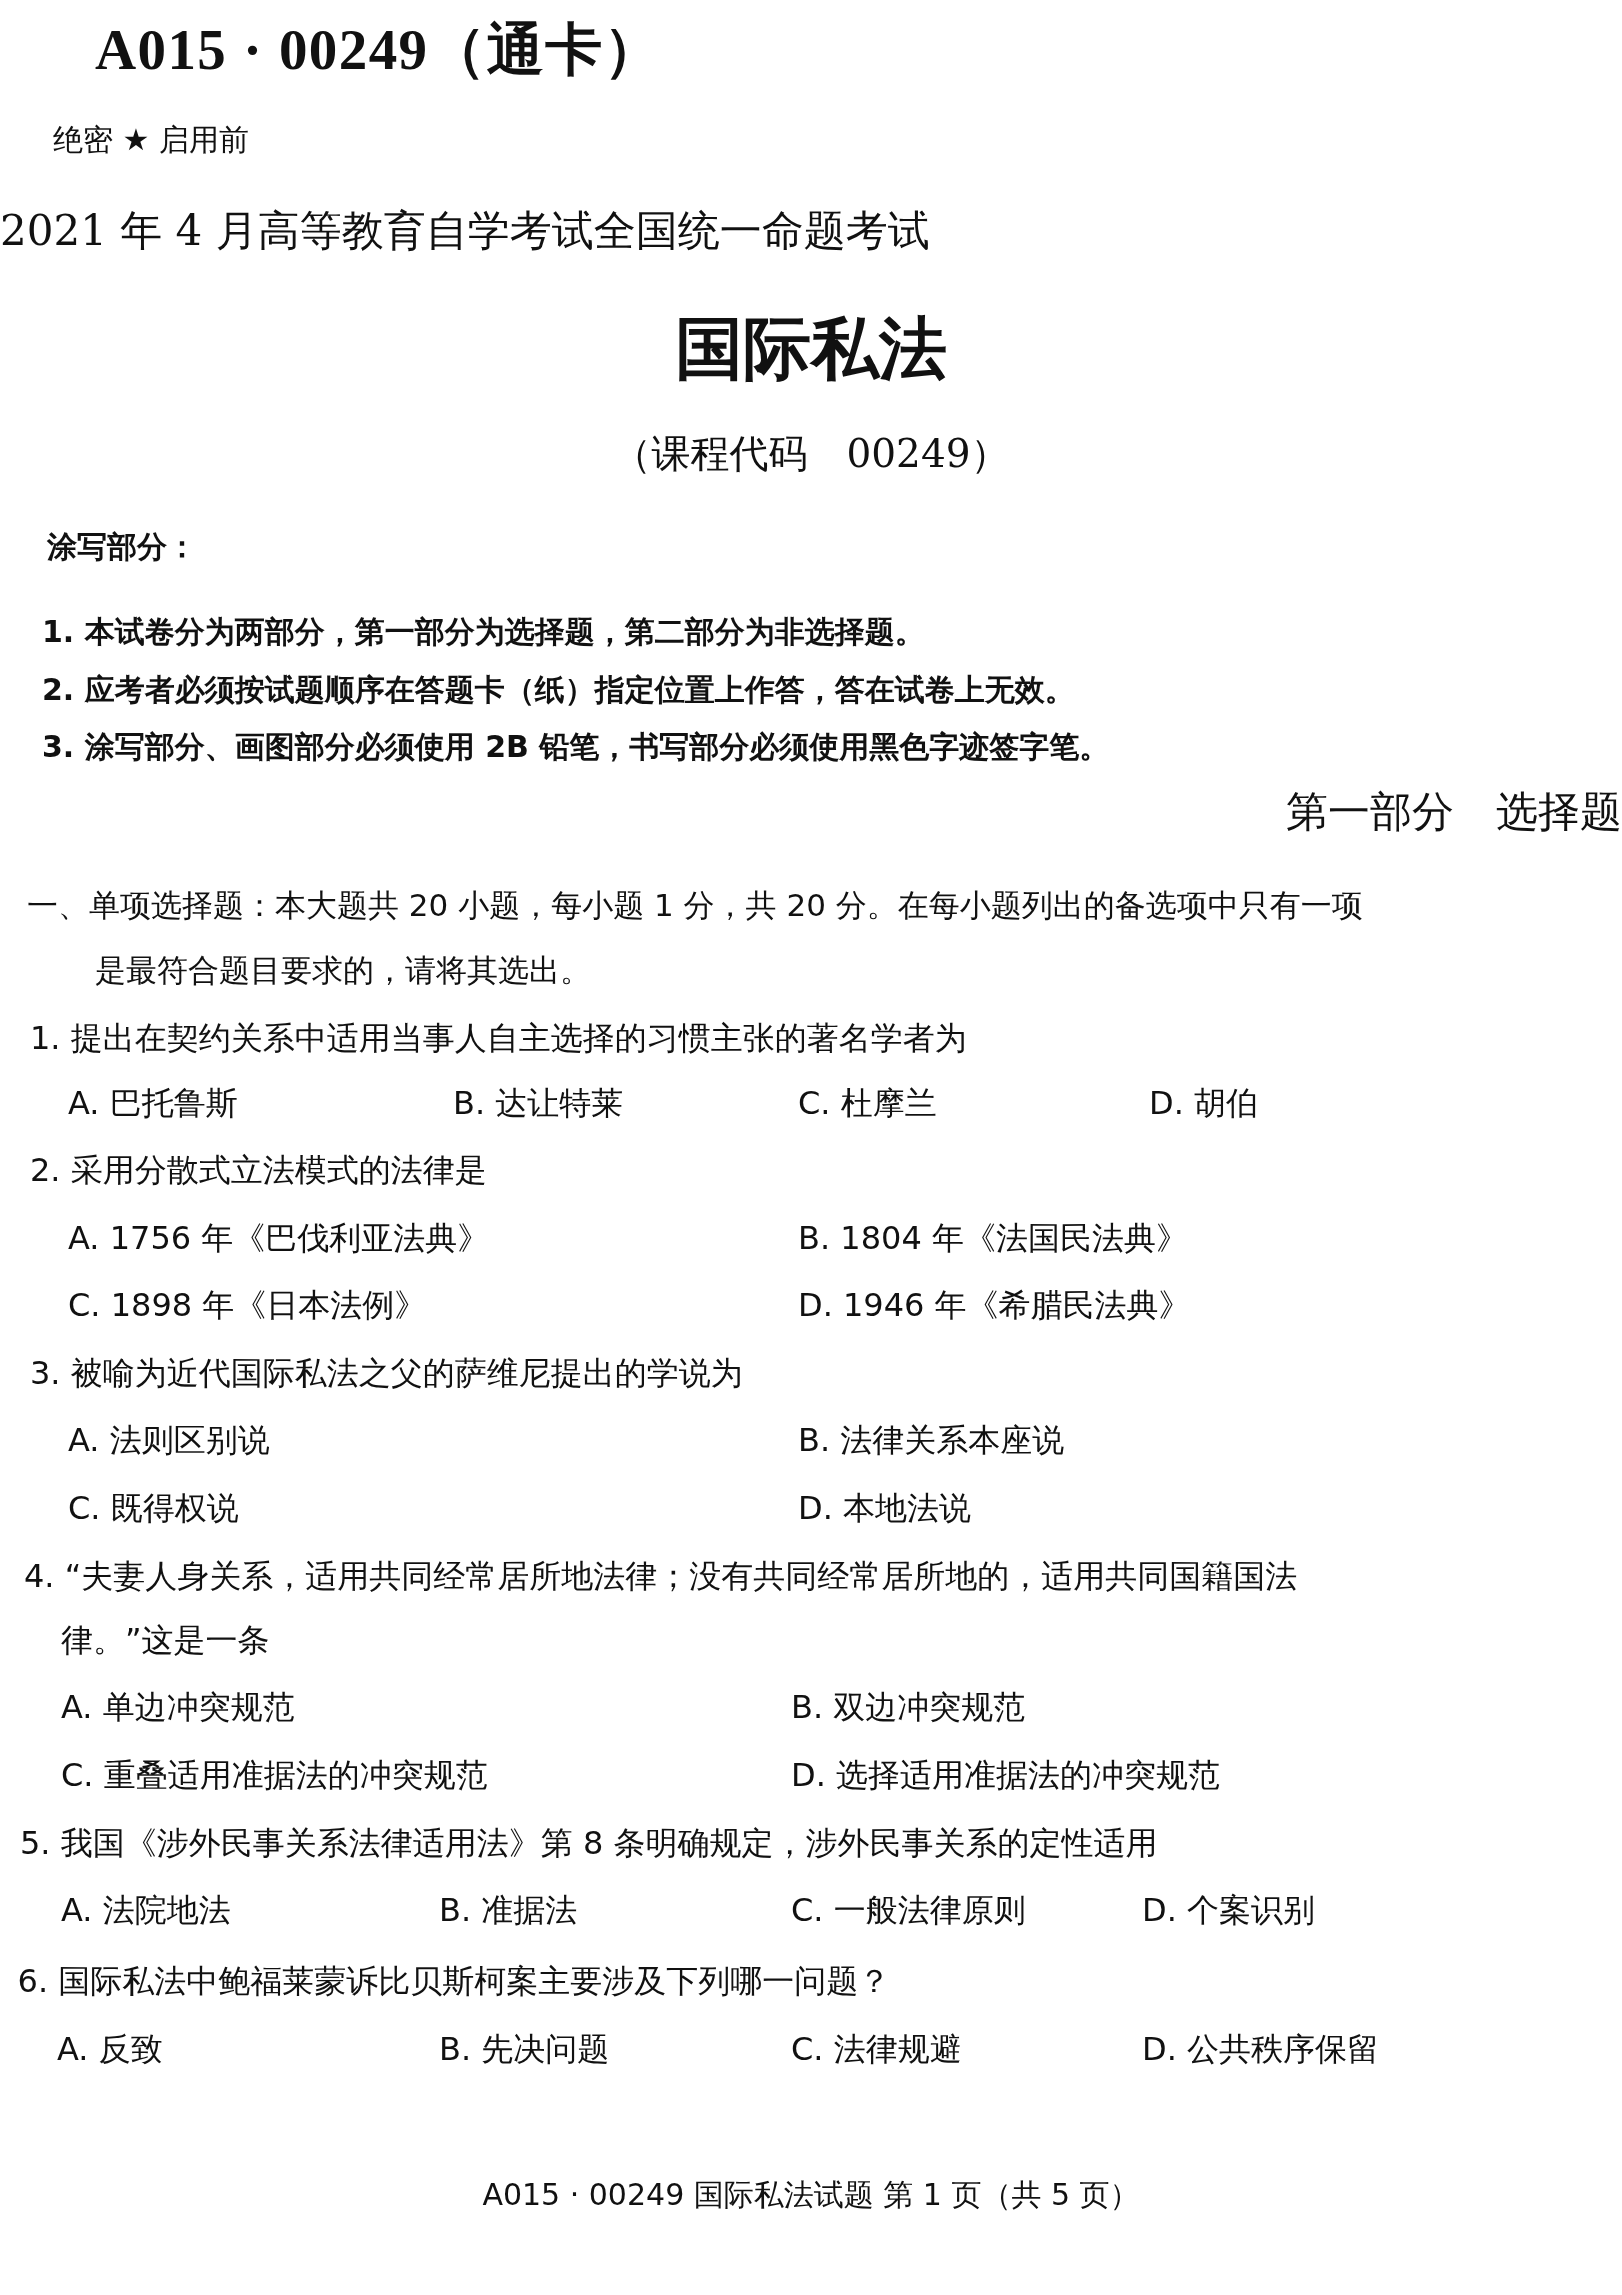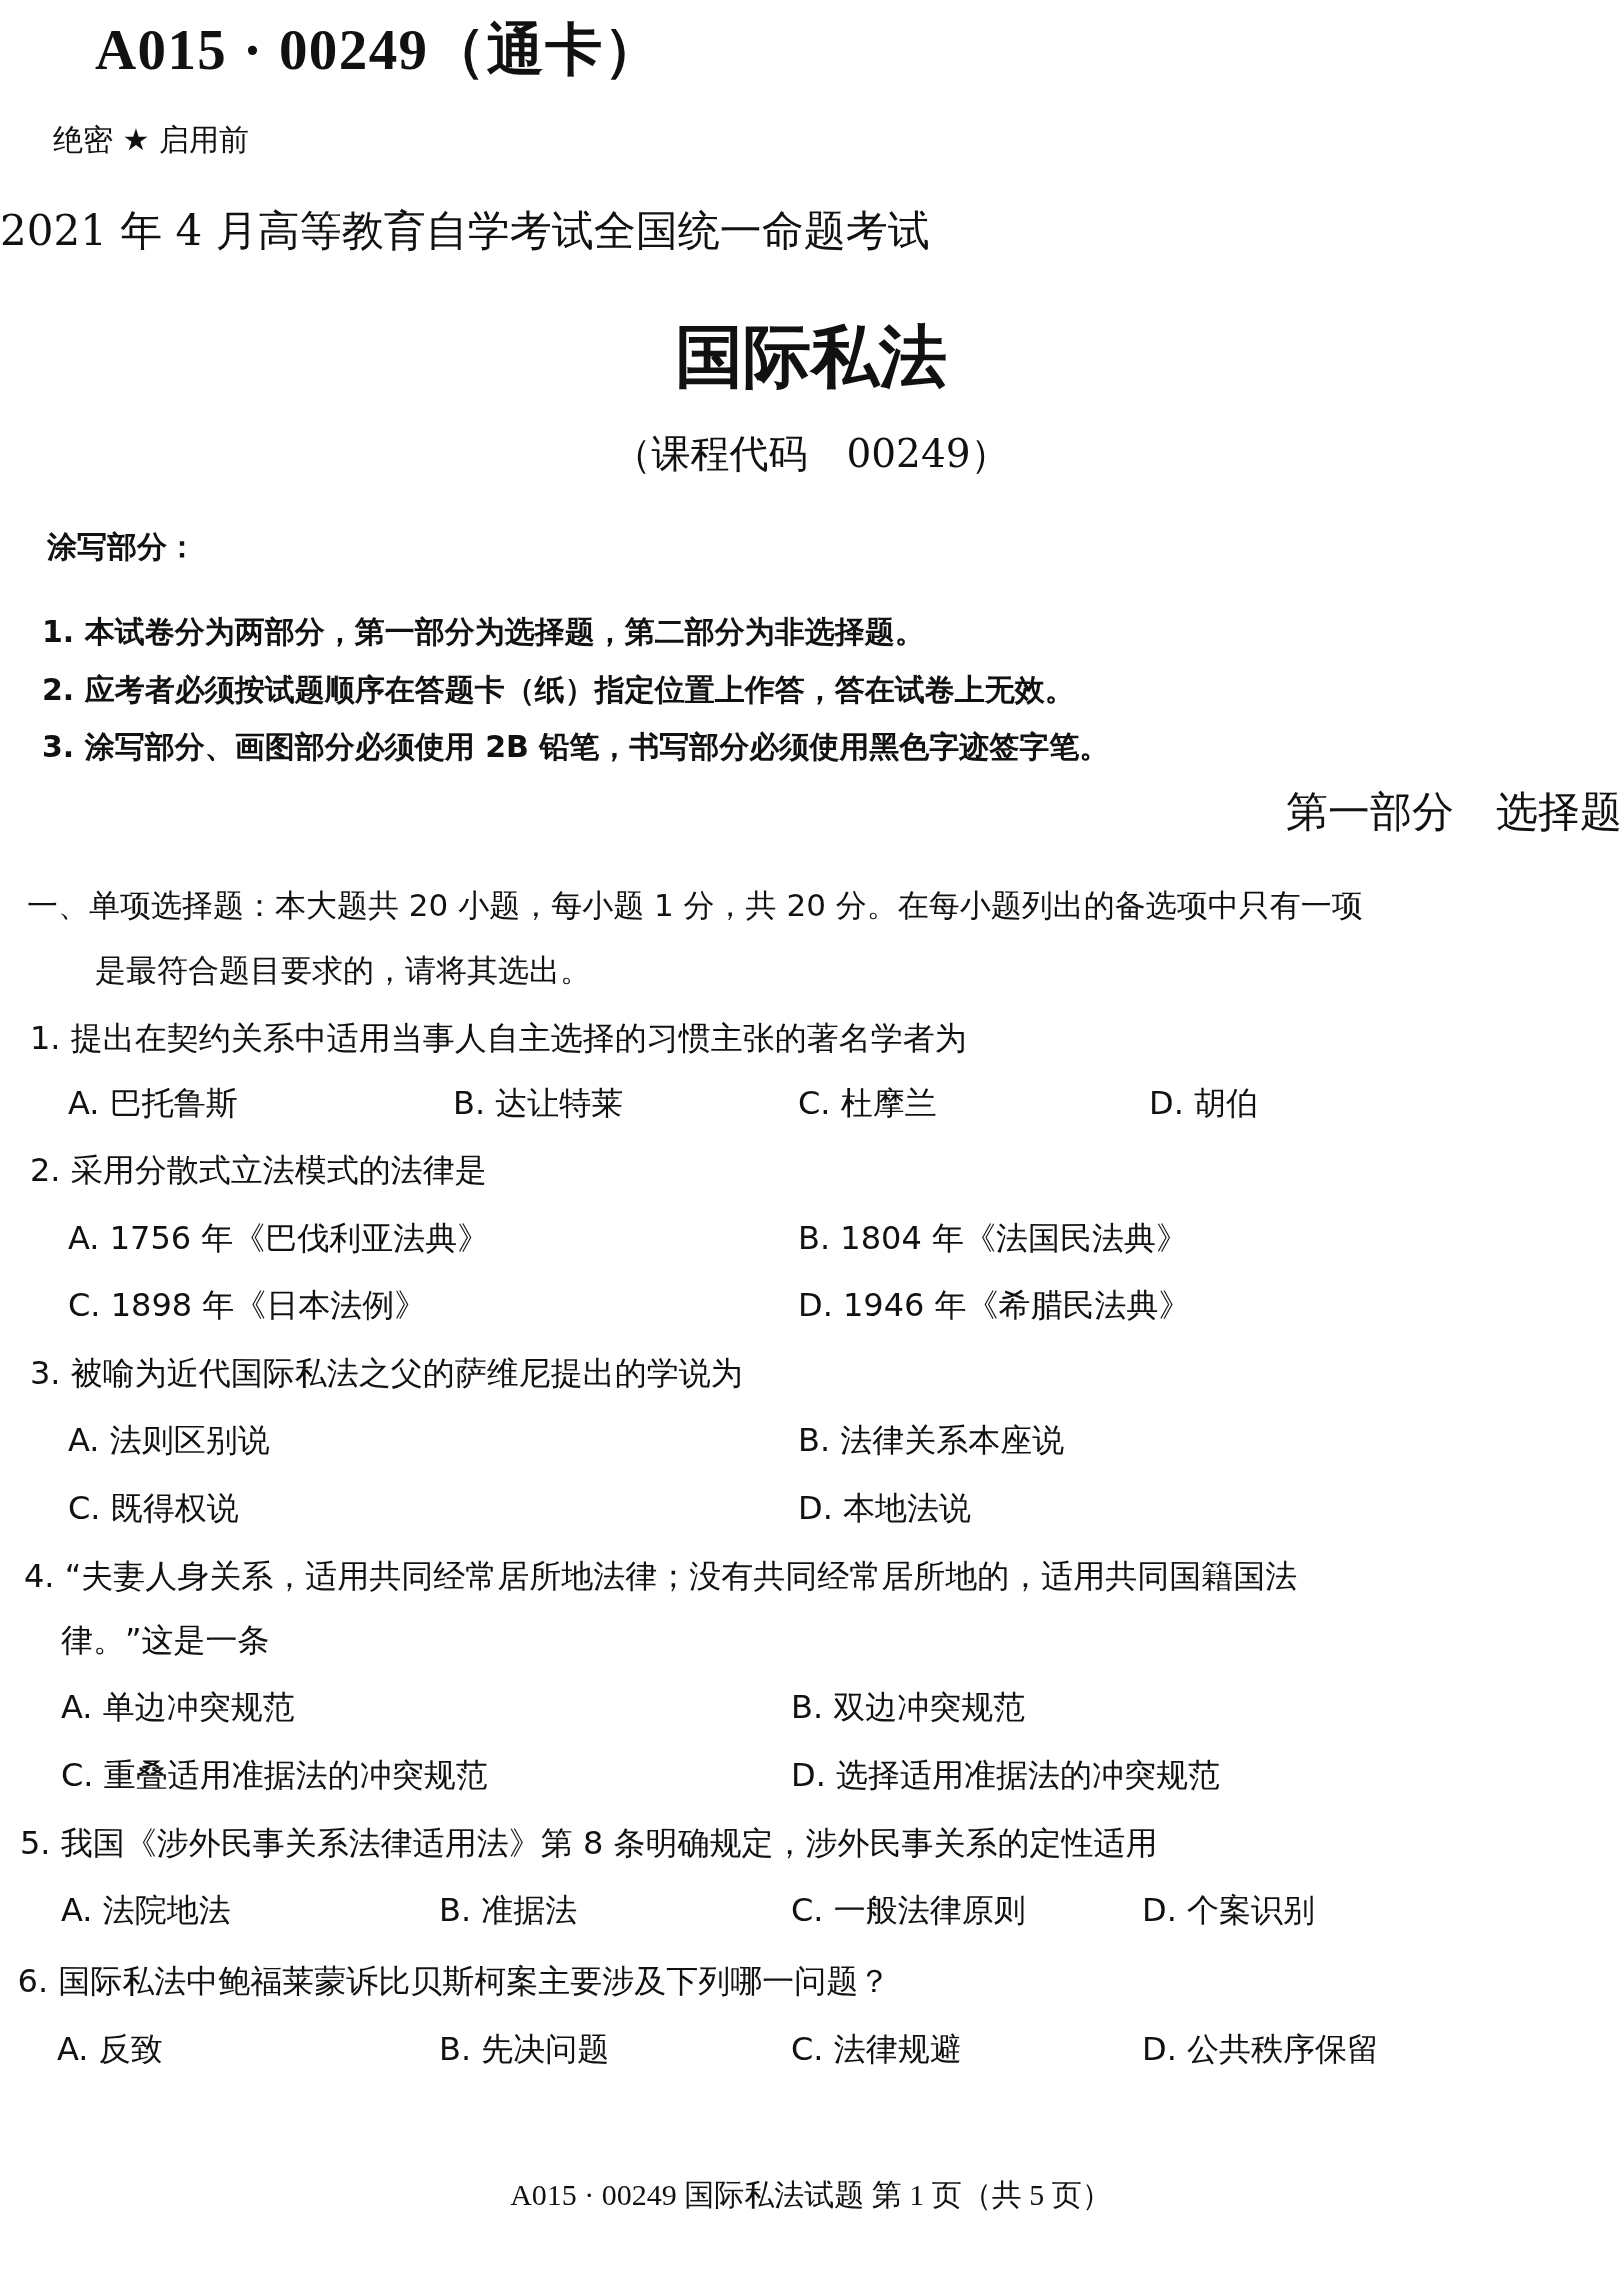--- a/index.html
+++ b/index.html
@@ -14,39 +14,38 @@
     font-family: "Liberation Serif", "DejaVu Serif", serif;
     font-weight: bold; font-size: 57px; letter-spacing: 1.4px;
   }
   .secret { left: 53px; top: 120px; font-weight: normal; font-size: 30px; }
   .exam-title {
     left: 0; width: 1622px; top: 203px; text-align: left;
     font-family: "DejaVu Serif", "Liberation Serif", serif; font-size: 42px;
   }
   .subject {
     left: 0; width: 1622px; top: 304px; text-align: center;
-    font-family: "DejaVu Serif", "Liberation Serif", serif; font-weight: bold; font-size: 68px; margin-top: 8px;
+    font-family: "DejaVu Serif", "Liberation Serif", serif; font-weight: bold; font-size: 68px;
   }
   .course-code {
     left: 0; width: 1622px; top: 427px; text-align: center;
     font-family: "DejaVu Serif", "Liberation Serif", serif; font-size: 39px;
   }
   .notes-title { left: 47px; top: 527px; font-weight: bold; font-size: 30px; }
   .note { left: 42px; font-weight: bold; font-size: 30px; margin-top: 24px; }
   .part-title {
     left: 0; width: 1622px; top: 784px; text-align: right;
     font-family: "DejaVu Serif", "Liberation Serif", serif; font-size: 42px; word-spacing: 20px;
   }
   .section-head { left: 27px; font-weight: normal; font-size: 31px; }
   .q { left: 30px; font-size: 32px; }
   .opt { font-size: 32px; }
   .footer {
     left: 0; width: 1622px; top: 2175px; text-align: center;
     font-size: 30px;
-    font-family: Liberation Serif, serif;
   }
 </style>
 </head>
 <body>
 
 <div class="abs code-title">A015 · 00249（通卡）</div>
 <div class="abs secret">绝密 ★ 启用前</div>
 <div class="abs exam-title">2021 年 4 月高等教育自学考试全国统一命题考试</div>
 <div class="abs subject">国际私法</div>
 <div class="abs course-code">（课程代码　00249）</div>

